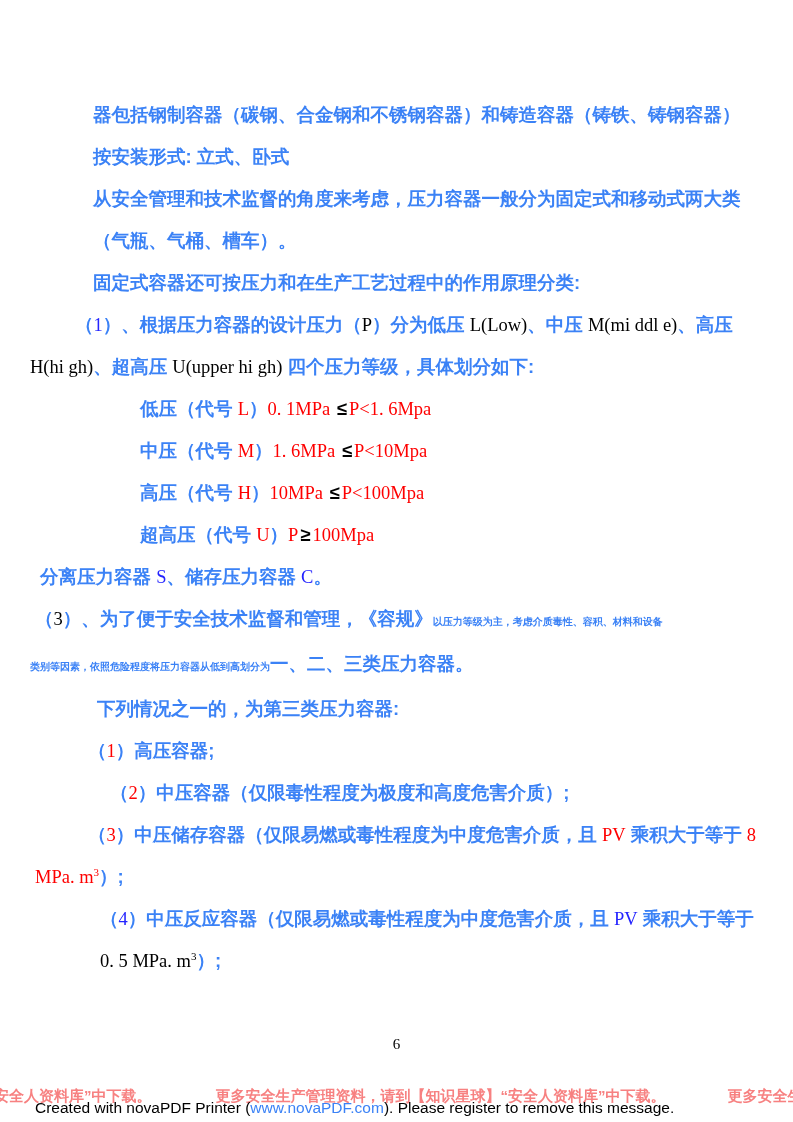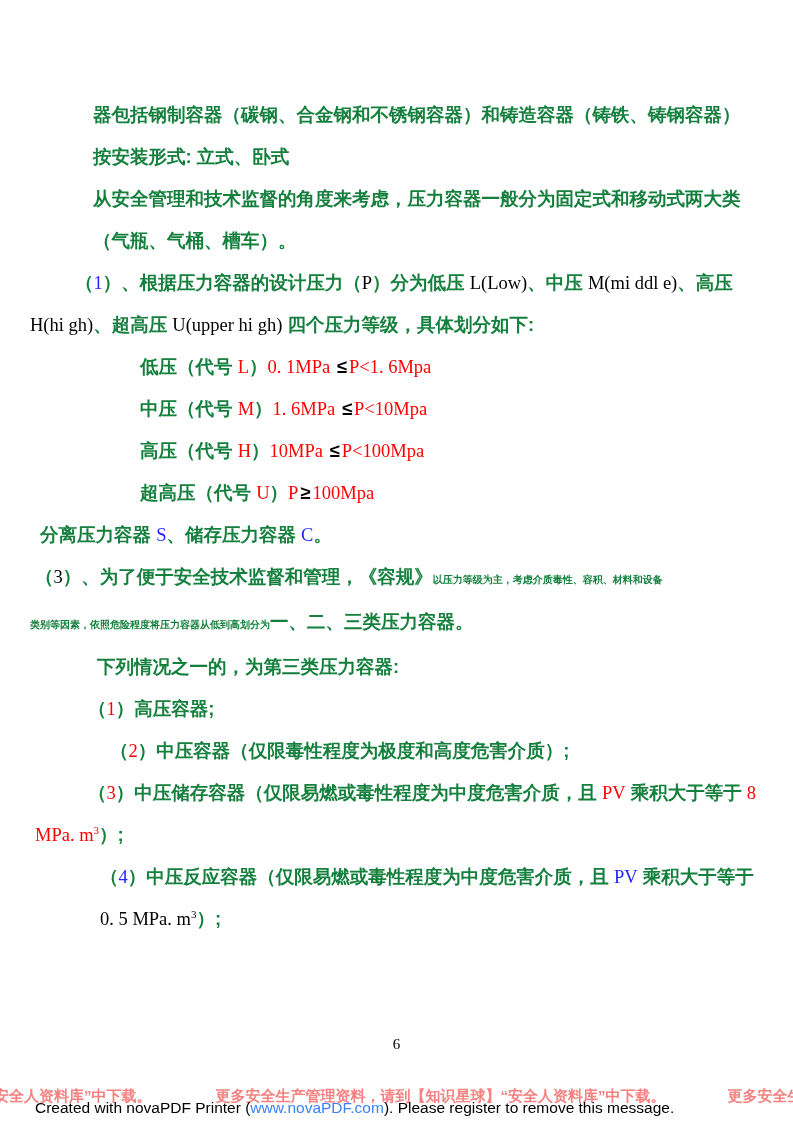--- a/index.html
+++ b/index.html
@@ -1,21 +1,21 @@
 <!DOCTYPE html>
 <html><head>
 <meta charset="utf-8">
 <style>
   html,body{margin:0;padding:0;background:#fff;}
   .page{position:relative;width:793px;height:1122px;background:#ffffff;overflow:hidden;
         font-family:"Liberation Sans",sans-serif;}
   .doc{position:absolute;top:94px;left:30px;width:740px;}
   .ln{line-height:42px;font-size:18.5px;font-weight:bold;color:#000;white-space:nowrap;}
   
-  .c  {font-family:"Liberation Sans",sans-serif;font-weight:bold;color:#15803d;}
+  .c  {font-family:"Liberation Sans",sans-serif;font-weight:bold;color:#3b82f6;}
   .lt {font-family:"Liberation Serif",serif;font-weight:normal;color:#000;}
   .r  {font-family:"Liberation Serif",serif;font-weight:normal;color:#fe0000;}
   .b  {font-family:"Liberation Serif",serif;font-weight:normal;color:#2424ff;}
   .sym{font-weight:bold;color:#000;padding:0 2px;}
   .sm {font-size:10px;font-weight:600;}
   .sup{vertical-align:super;font-size:11px;line-height:0;}
   .pgnum{position:absolute;top:1036px;left:0;width:793px;text-align:center;
          font-family:"Liberation Serif",serif;font-size:15px;color:#000;}
   .wm{position:absolute;top:1087px;left:-6px;width:806px;white-space:nowrap;overflow:hidden;
       font-size:15px;font-weight:bold;color:#f78181;}
@@ -32,20 +32,21 @@
   <div class="doc">
 
     <div class="ln" style="margin-left:63px"><span class="c">器包括钢制容器（碳钢、合金钢和不锈钢容器）和铸造容器（铸铁、铸钢容器）</span></div>
 
     <div class="ln" style="margin-left:63px"><span class="c">按安装形式: 立式、卧式</span></div>
 
     <div class="ln" style="margin-left:63px"><span class="c">从安全管理和技术监督的角度来考虑，压力容器一般分为固定式和移动式两大类</span></div>
 
     <div class="ln" style="margin-left:63px"><span class="c">（气瓶、气桶、槽车）。</span></div>
 
+    <div class="ln" style="margin-left:63px"><span class="c">固定式容器还可按压力和在生产工艺过程中的作用原理分类:</span></div>
 
     <div class="ln" style="margin-left:45px"><span class="c">（</span><span class="b">1</span><span class="c">）、根据压力容器的设计压力（</span><span class="lt">P</span><span class="c">）分为低压 </span><span class="lt">L(Low)</span><span class="c">、中压 </span><span class="lt">M(mi ddl e)</span><span class="c">、高压</span></div>
 
     <div class="ln"><span class="lt">H(hi gh)</span><span class="c">、超高压 </span><span class="lt">U(upper hi gh)</span><span class="c"> 四个压力等级，具体划分如下:</span></div>
 
     <div class="ln" style="margin-left:110px"><span class="c">低压（代号 </span><span class="r">L</span><span class="c">）</span><span class="r">0. 1MPa </span><span class="sym">≤</span><span class="r">P&lt;1. 6Mpa</span></div>
 
     <div class="ln" style="margin-left:110px"><span class="c">中压（代号 </span><span class="r">M</span><span class="c">）</span><span class="r">1. 6MPa </span><span class="sym">≤</span><span class="r">P&lt;10Mpa</span></div>
 
     <div class="ln" style="margin-left:110px"><span class="c">高压（代号 </span><span class="r">H</span><span class="c">）</span><span class="r">10MPa </span><span class="sym">≤</span><span class="r">P&lt;100Mpa</span></div>

